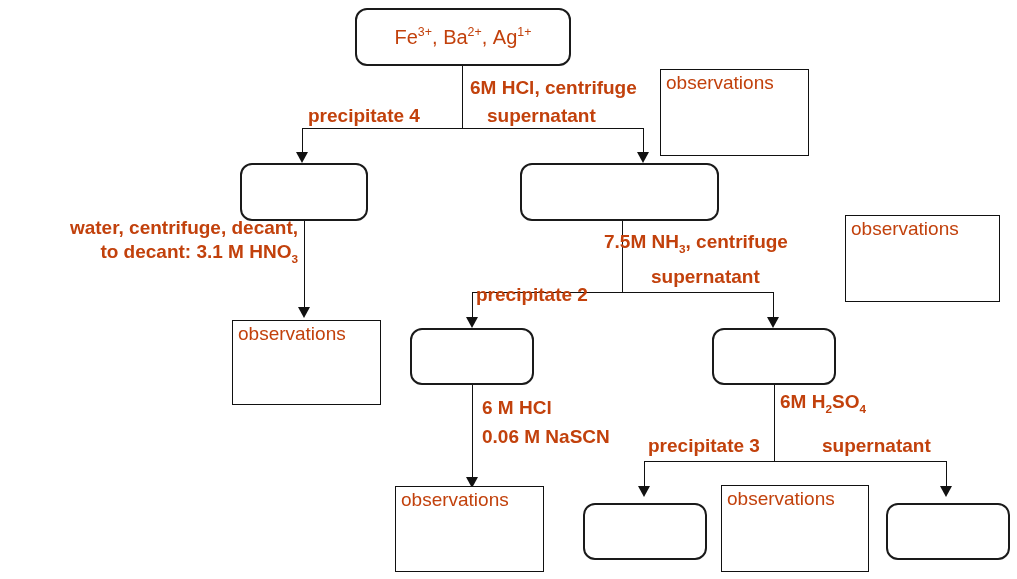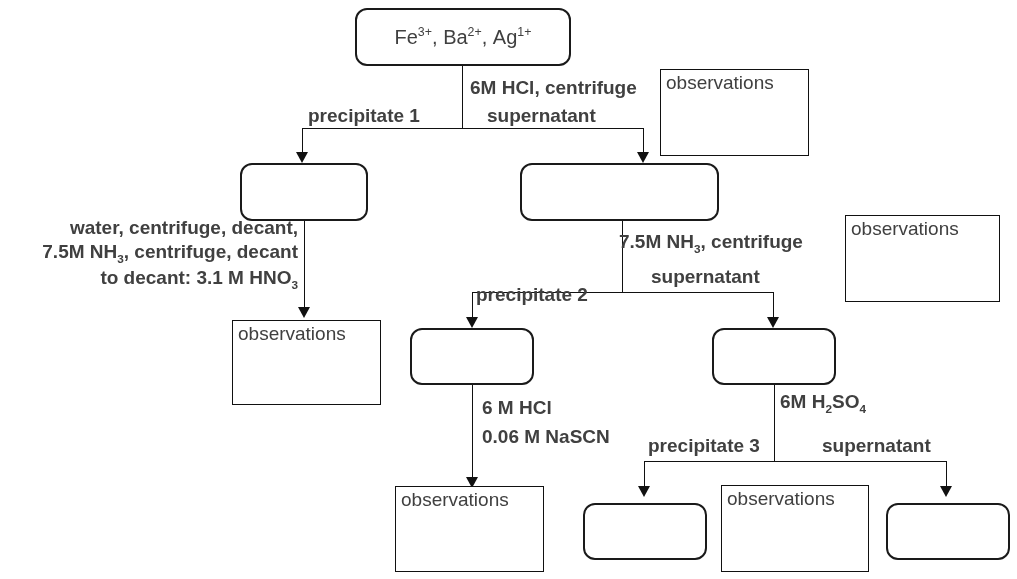--- a/index.html
+++ b/index.html
@@ -2,21 +2,21 @@
 <html><head>
 <meta charset="utf-8">
 <style>
   html,body{margin:0;padding:0;background:#ffffff;}
   #root{
     position:relative;
     width:1017px;
     height:579px;
     background:#ffffff;
     font-family:"Liberation Sans", sans-serif;
-    color:#404040;
+    color:#c2410c;
     overflow:hidden;
   }
   .rbox{
     position:absolute;
     border:2px solid #1a1a1a;
     border-radius:12px;
     background:#ffffff;
     box-sizing:border-box;
     display:flex;
     align-items:center;
@@ -73,55 +73,54 @@
   </div>
 
   <div class="vline" style="left:462px; top:66px; height:62px;"></div>
   <div class="hline" style="left:302px; top:128px; width:341px;"></div>
   <div class="vline" style="left:302px; top:128px; height:26px;"></div>
   <div class="arrowhead" style="left:296px; top:152px;"></div>
   <div class="vline" style="left:643px; top:128px; height:26px;"></div>
   <div class="arrowhead" style="left:637px; top:152px;"></div>
 
   <div class="lbl" style="left:470px; top:76px;">6M HCl, centrifuge</div>
-  <div class="lbl" style="left:308px; top:104px;">precipitate 1</div>
+  <div class="lbl" style="left:308px; top:104px;">precipitate 4</div>
   <div class="lbl" style="left:487px; top:104px;">supernatant</div>
 
   <div class="sbox" style="left:660px; top:69px; width:149px; height:87px;">
     <span>observations</span>
   </div>
 
   <div class="rbox" style="left:240px; top:163px; width:128px; height:58px;">
     <span></span>
   </div>
   <div class="rbox" style="left:520px; top:163px; width:199px; height:58px;">
     <span></span>
   </div>
 
   <div class="vline" style="left:304px; top:221px; height:92px;"></div>
   <div class="arrowhead" style="left:298px; top:307px;"></div>
 
   <div class="lbl ralign" style="left:10px; top:216px; width:288px;">
     <div>water, centrifuge, decant,</div>
-    <div><span>7.5M NH</span><sub>3</sub><span>, centrifuge, decant</span></div>
     <div><span>to decant:  3.1 M HNO</span><sub>3</sub></div>
   </div>
 
   <div class="sbox" style="left:232px; top:320px; width:149px; height:85px;">
     <span>observations</span>
   </div>
 
   <div class="vline" style="left:622px; top:221px; height:71px;"></div>
   <div class="hline" style="left:472px; top:292px; width:301px;"></div>
   <div class="vline" style="left:472px; top:292px; height:26px;"></div>
   <div class="arrowhead" style="left:466px; top:317px;"></div>
   <div class="vline" style="left:773px; top:292px; height:26px;"></div>
   <div class="arrowhead" style="left:767px; top:317px;"></div>
 
-  <div class="lbl" style="left:619px; top:230px;"><span>7.5M NH</span><sub>3</sub><span>, centrifuge</span></div>
+  <div class="lbl" style="left:604px; top:230px;"><span>7.5M NH</span><sub>3</sub><span>, centrifuge</span></div>
   <div class="lbl" style="left:476px; top:283px;">precipitate 2</div>
   <div class="lbl" style="left:651px; top:265px;">supernatant</div>
 
   <div class="sbox" style="left:845px; top:215px; width:155px; height:87px;">
     <span>observations</span>
   </div>
 
   <div class="rbox" style="left:410px; top:328px; width:124px; height:57px;">
     <span></span>
   </div>

